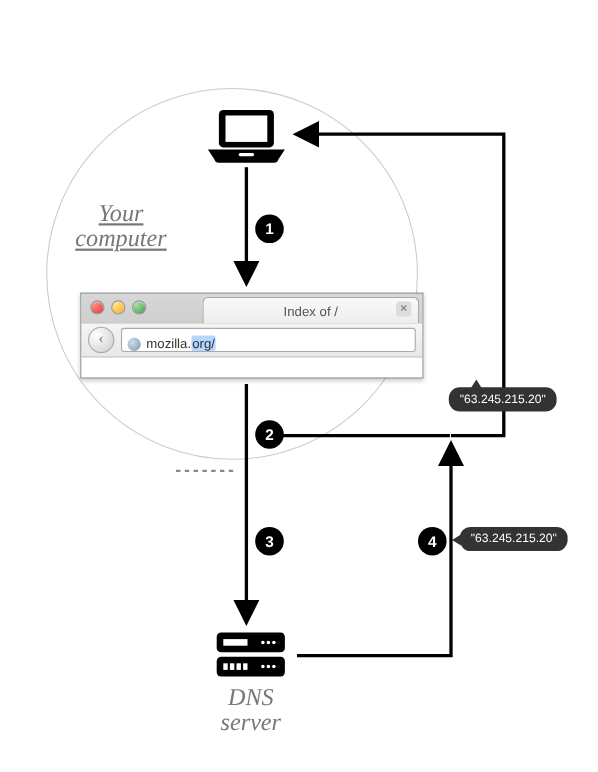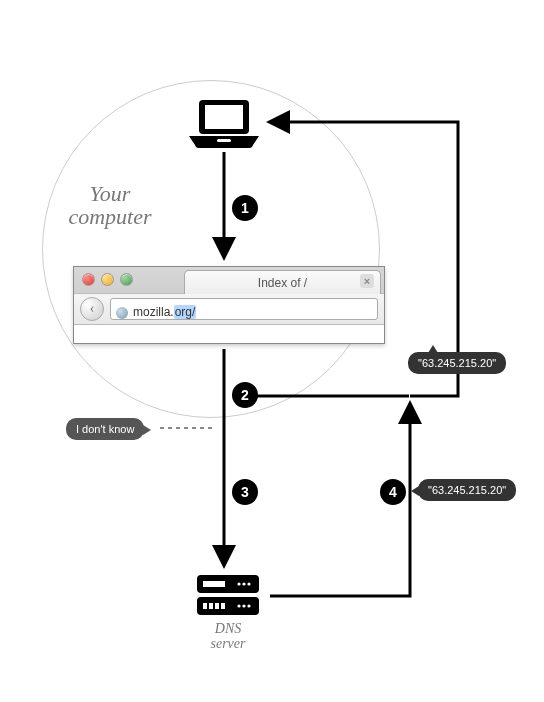--- a/index.html
+++ b/index.html
@@ -31,21 +31,21 @@
 
   svg{overflow:visible;}
 </style>
 </head>
 <body>
 
 <div class="stage">
 
   <div class="abs circle" style="left:42px;top:80px;width:336px;height:336px;"></div>
 
-  <div class="abs label" style="left:55px;top:182px;width:110px;font-size:22px;">
+  <div class="abs label" style="left:55px;top:182px;width:110px;font-size:22px;text-decoration:underline;">
     <span>Your</span><br>
     <span>computer</span>
   </div>
 
   <svg class="abs" style="left:187px;top:98px" width="74" height="50">
     <rect x="12" y="2" width="50" height="34" rx="4" fill="#000"></rect>
     <rect x="18" y="7" width="38" height="24" fill="#fff"></rect>
     <path d="M2 38 h70 l-6 9 a4 4 0 0 1 -4 3 h-50 a4 4 0 0 1 -4 -3 z" fill="#000"></path>
     <rect x="30" y="41" width="14" height="3" rx="1.5" fill="#fff"></rect>
   </svg>
@@ -84,21 +84,21 @@
       <circle cx="54" cy="11" r="1.6" fill="#fff"></circle>
     <rect x="8" y="30" width="4" height="6" fill="#fff"></rect>
       <rect x="14" y="30" width="4" height="6" fill="#fff"></rect>
       <rect x="20" y="30" width="4" height="6" fill="#fff"></rect>
       <rect x="26" y="30" width="4" height="6" fill="#fff"></rect>
     <circle cx="44" cy="33" r="1.6" fill="#fff"></circle>
       <circle cx="49" cy="33" r="1.6" fill="#fff"></circle>
       <circle cx="54" cy="33" r="1.6" fill="#fff"></circle>
   </svg>
 
-  <div class="abs label" style="left:195px;top:622px;width:66px;font-size:14px;">
+  <div class="abs label" style="left:195px;top:622px;width:66px;font-size:22px;">
     <span>DNS</span><br>
     <span>server</span>
   </div>
 
   <svg class="abs" style="left:0;top:0" width="544" height="702">
     <defs>
       <marker id="ah" markerWidth="10" markerHeight="10" refX="6" refY="5" orient="auto">
         <path d="M0,1 L8,5 L0,9 z" fill="#000"></path>
       </marker>
     </defs>
@@ -122,24 +122,20 @@
   <div class="abs step" style="left:232px;top:382px">
       <span>2</span>
     </div>
   <div class="abs step" style="left:232px;top:479px">
       <span>3</span>
     </div>
   <div class="abs step" style="left:380px;top:479px">
       <span>4</span>
     </div>
 
-  <div class="abs bubble" style="left:66px;top:418px">
-    <span>I don't know</span>
-    <span class="tail" style="right:-7px;top:7px;border-top:5px solid transparent;border-bottom:5px solid transparent;border-left:8px solid #555"></span>
-  </div>
   <div class="abs bubble dark" style="left:408px;top:352px">
     <span>"63.245.215.20"</span>
     <span class="tail" style="left:20px;top:-7px;border-left:5px solid transparent;border-right:5px solid transparent;border-bottom:8px solid #333"></span>
   </div>
   <div class="abs bubble dark" style="left:418px;top:479px">
     <span>"63.245.215.20"</span>
     <span class="tail" style="left:-7px;top:7px;border-top:5px solid transparent;border-bottom:5px solid transparent;border-right:8px solid #333"></span>
   </div>
 
 </div>

